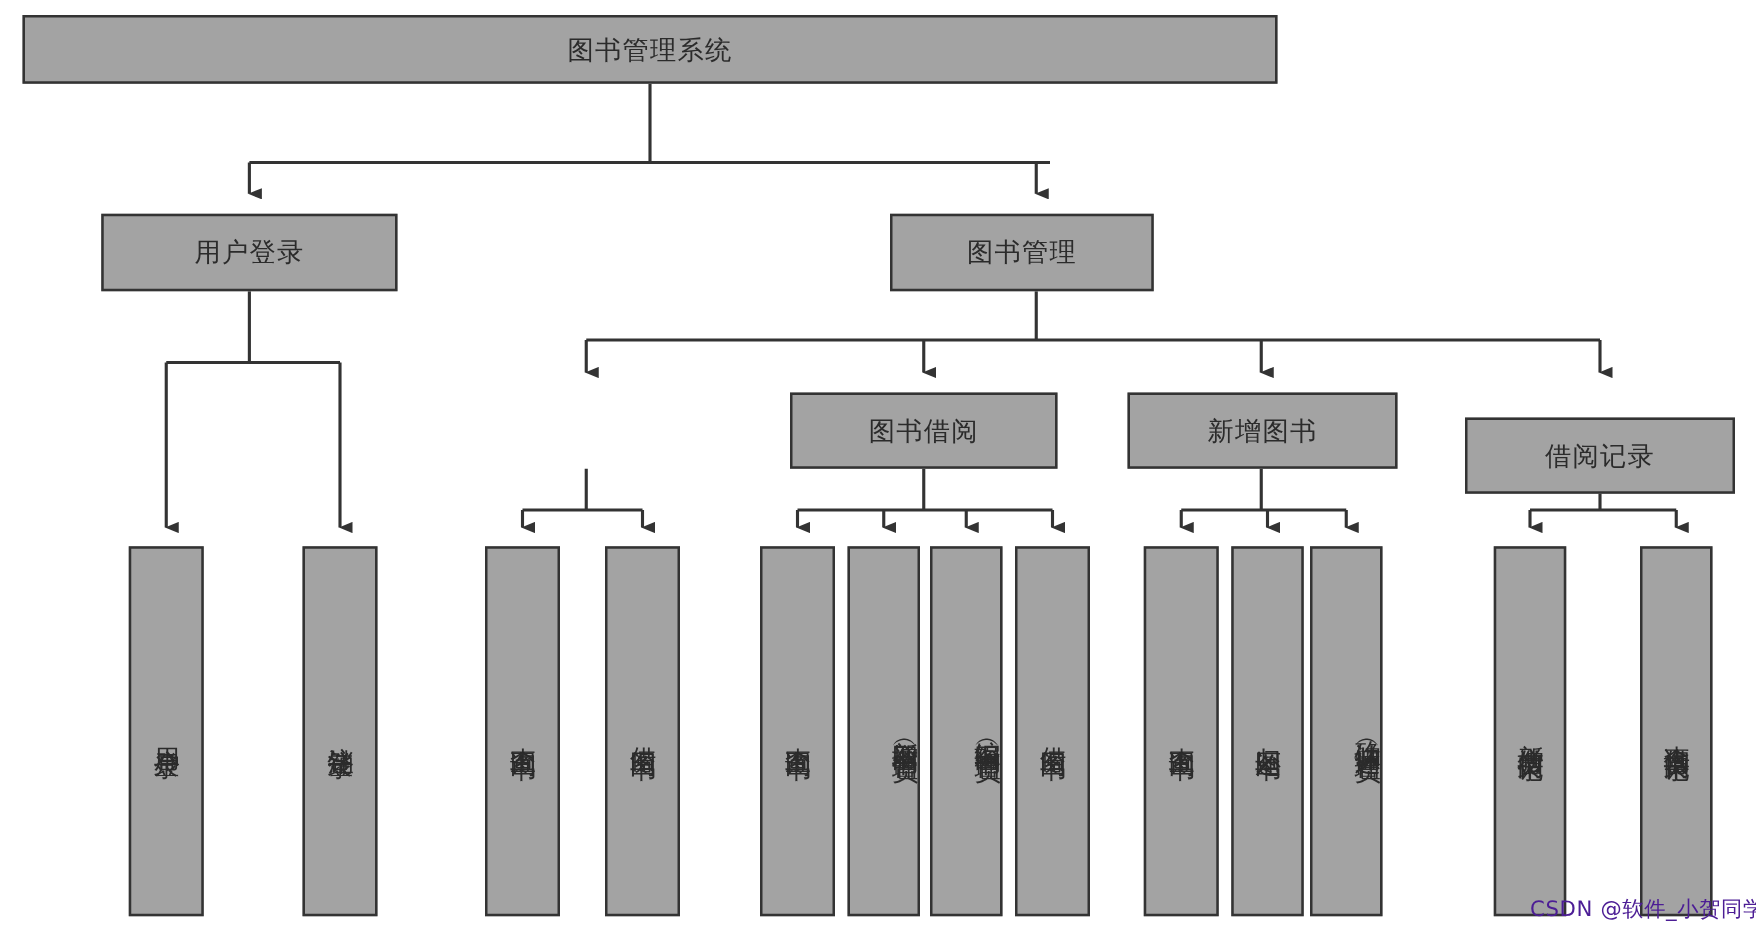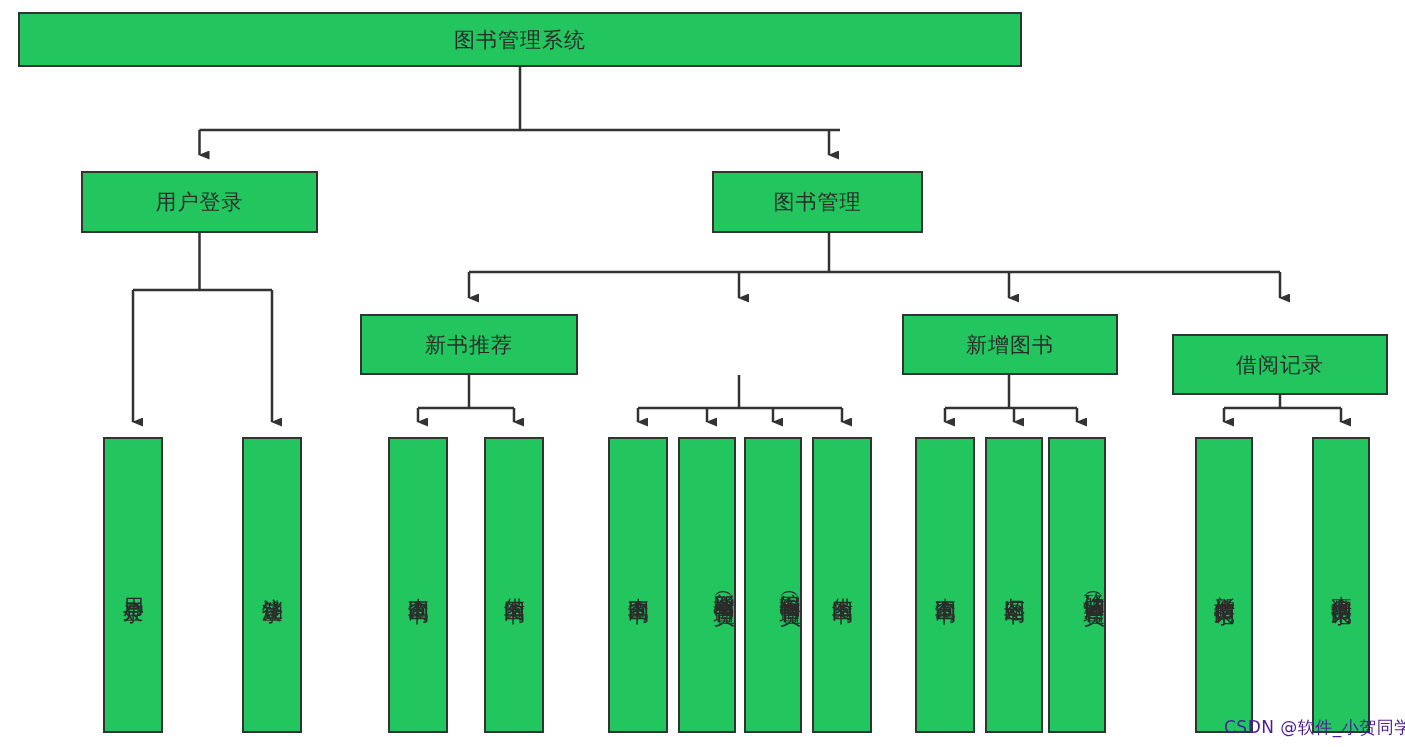--- a/index.html
+++ b/index.html
@@ -21,21 +21,21 @@
     position: absolute;
     left: 0; top: 0;
     width: 1405px;
     height: 747px;
     pointer-events: none;
   }
   .node {
     position: absolute;
     box-sizing: border-box;
     border: 2.5px solid #333333;
-    background: #22c55e;
+    background: #a3a3a3;
     display: flex;
     align-items: center;
     justify-content: center;
     color: #2b2b2b;
   }
   .node.horiz {
     font-size: 21px;
     letter-spacing: 1px;
   }
   .node.vert {
@@ -121,22 +121,22 @@
     <span class="node-label">图书管理系统</span>
   </div>
 
   <div class="node horiz" style="left: 81px; top: 171px; width: 237px; height: 62px;">
     <span class="node-label">用户登录</span>
   </div>
   <div class="node horiz" style="left: 712px; top: 171px; width: 211px; height: 62px;">
     <span class="node-label">图书管理</span>
   </div>
 
-  <div class="node horiz" style="left: 360px; top: 314px; width: 218px; height: 61px;">
-    <span class="node-label">新书推荐</span>
+  <div class="node horiz" style="left: 632px; top: 314px; width: 214px; height: 61px;">
+    <span class="node-label">图书借阅</span>
   </div>
   <div class="node horiz" style="left: 902px; top: 314px; width: 216px; height: 61px;">
     <span class="node-label">新增图书</span>
   </div>
   <div class="node horiz" style="left: 1172px; top: 314px; width: 216px; height: 61px; margin-top: 20px;">
     <span class="node-label">借阅记录</span>
   </div>
 
   <div class="node vert" style="left: 103px; top: 437px; width: 60px; height: 296px;">
     <span class="node-label">用户登录</span>

